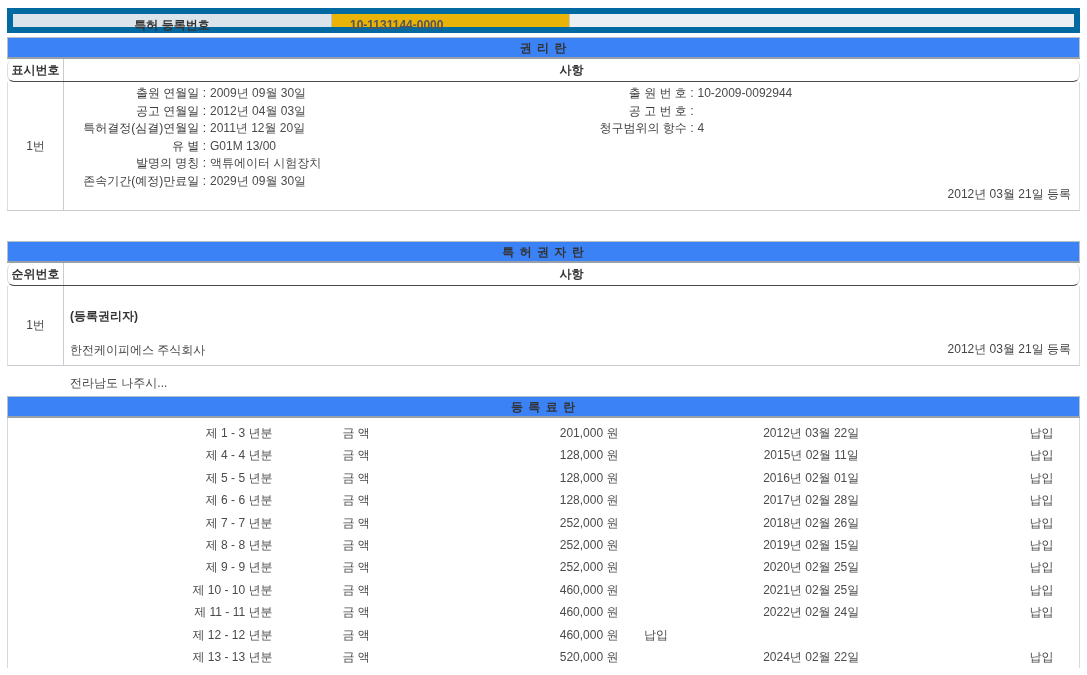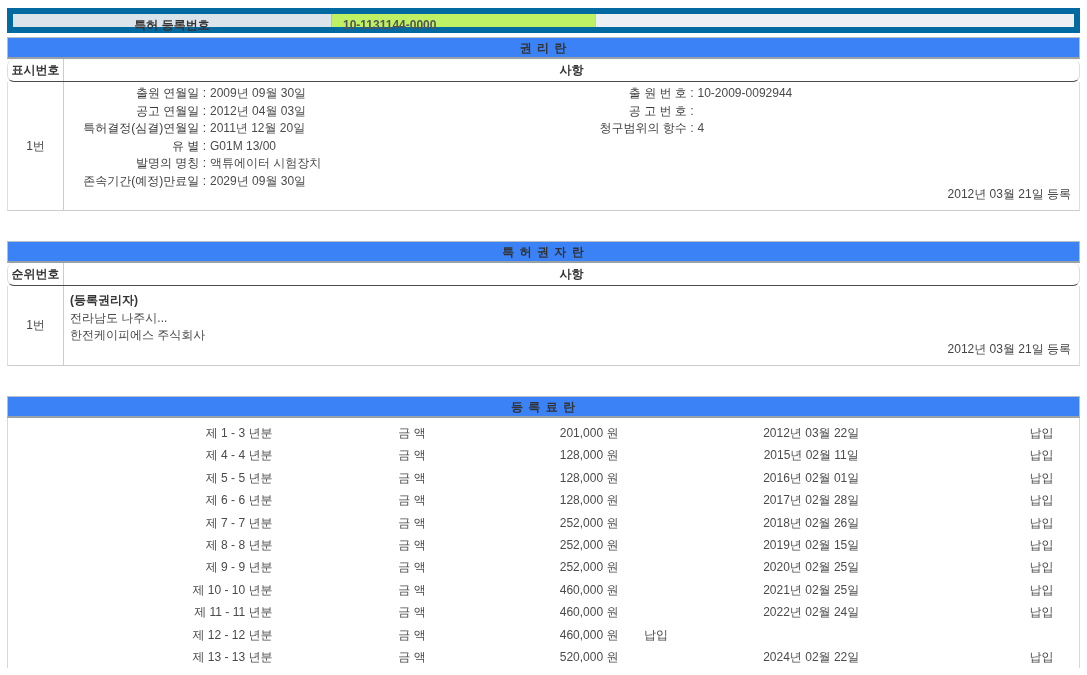--- a/index.html
+++ b/index.html
@@ -12,21 +12,21 @@
   .page { padding:8px 7px 0 7px; width:1087px; height:675px; overflow:hidden; }
 
   
   .toprow { display:flex; height:25px; border:6px solid #0369a1; }
   .toprow .tcell { height:100%; line-height:23px; }
   .toprow .tlabel {
     width:319px; background:#dce4eb; text-align:center;
     font-weight:bold; color:#333; border-right:1px solid #b7bfc7;
   }
   .toprow .tvalue {
-    width:264px; background:#bef264; padding-left:11px;
+    width:238px; background:#eab308; padding-left:18px;
     font-weight:bold; color:#555; border-right:1px solid #c3cbd2;
   }
   .toprow .tfiller { flex:1; background:#ecf0f4; }
 
   
   .band {
     height:22px; line-height:20px; text-align:center;
     background:#3b82f6; border:1px solid #b7bfc7; border-bottom:2px solid #99a1a8;
     font-weight:bold; color:#333; letter-spacing:1px;
   }
@@ -60,32 +60,32 @@
   .half { width:50%; }
   .fline { height:17.5px; line-height:17.5px; display:flex; white-space:pre; }
   .flab { display:inline-block; text-align:right; color:#3d3d3d; }
   .lefthalf .flab { width:142px; }
   .righthalf .flab { width:122px; }
   .fval { padding-left:4px; color:#4a4a4a; }
 
   .stamp { position:absolute; right:8px; bottom:7px; color:#444; }
 
   .holder-lines { padding:6px 0 0 6px; }
-  .holder-lines .hline { height:17.5px; line-height:17.5px; color:#4a4a4a; }
+  .holder-lines .hline { height:17.5px; line-height:17.5px; color:#4a4a4a;margin-top:16px; }
   .holder-lines .hline.bold { font-weight:bold; color:#333; }
 
   
   .feebody {
     border-left:1px solid #d5d9dd; border-right:1px solid #d5d9dd;
     padding-top:4px;
   }
   .feerow { display:flex; height:22.4px; line-height:22.4px; color:#4a4a4a; }
   .fc { overflow:hidden; white-space:nowrap; }
   .fc.term   { width:26%; text-align:right; padding-right:14px; }
-  .fc.amtlab { width:13%; text-align:right; }
+  .fc.amtlab { width:13%; text-align:center; }
   .fc.amount { width:18%; text-align:right; }
   .fc.date   { width:36%; text-align:center; }
   .fc.status { width:7%;  text-align:center; }
 </style>
 </head>
 <body>
 
 <div class="page">
 
   <div class="toprow">
@@ -167,22 +167,22 @@
     <div class="band">특 허 권 자 란</div>
     <div class="hdr">
       <div class="hc1">순위번호</div>
       <div class="hc2">사항</div>
     </div>
     <div class="sbody body2">
       <div class="bc1">1번</div>
       <div class="bc2">
         <div class="holder-lines">
           <div class="hline bold">(등록권리자)</div>
+          <div class="hline">한전케이피에스 주식회사</div>
           <div class="hline">전라남도 나주시...</div>
-          <div class="hline">한전케이피에스 주식회사</div>
         </div>
         <div class="stamp">2012년 03월 21일 등록</div>
       </div>
     </div>
   </section>
 
   <div class="gap2"></div>
 
   <section>
     <div class="band">등 록 료 란</div>

